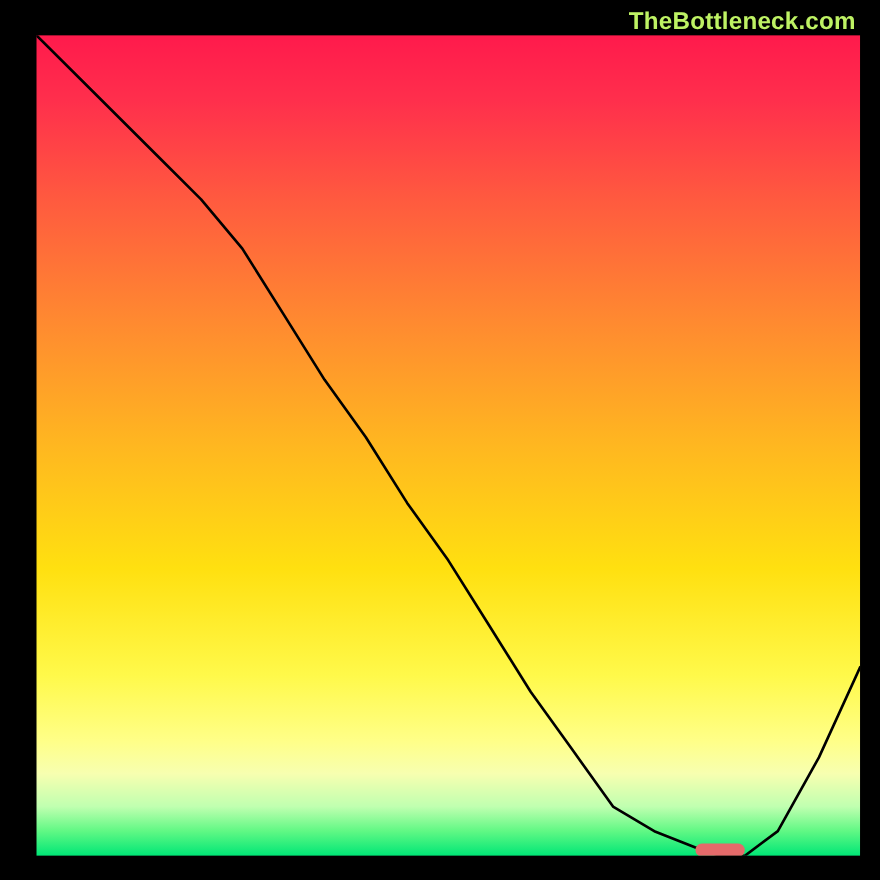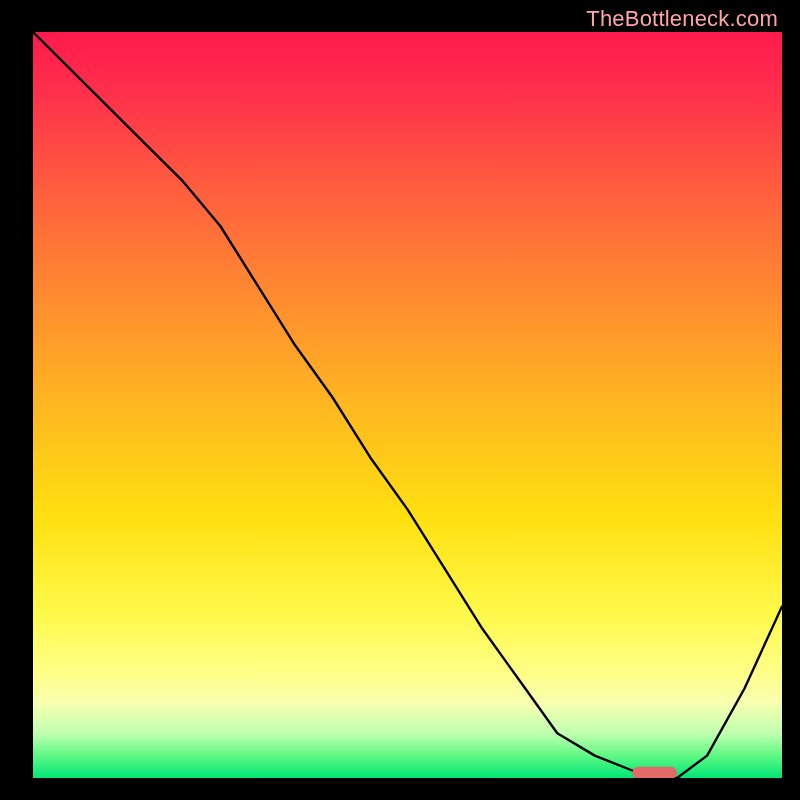--- a/index.html
+++ b/index.html
@@ -50,24 +50,24 @@
     );
   }
   svg.overlay {
     position: absolute;
     inset: 0;
   }
   .watermark {
     position: absolute;
     top: 6px;
     right: 22px;
-    color: #fca5a5;
+    color: #bef264;
     font-size: 22px;
     letter-spacing: 0.2px;
-    font-weight: 400;
+    font-weight: 700;
   }
 </style>
 </head>
 <body>
 
 <div class="chart-container">
   <div class="plot-area">
     <div class="gradient"></div>
     <svg class="overlay" viewBox="0 0 749 746" preserveAspectRatio="none">
       <path id="curve-path" fill="none" stroke="#000" stroke-width="2.4" stroke-linejoin="round" stroke-linecap="round" d="M0.0 0.0 L37.5 37.3 L74.9 74.6 L112.3 111.9 L149.8 149.2 L187.3 194.0 L224.7 253.6 L262.1 313.3 L299.6 365.5 L337.1 425.2 L374.5 477.4 L412.0 537.1 L449.4 596.8 L486.9 649.0 L524.3 701.2 L561.8 723.6 L599.2 738.5 L621.7 746.0 L644.1 746.0 L674.1 723.6 L711.5 656.5 L749.0 574.4 "></path>

